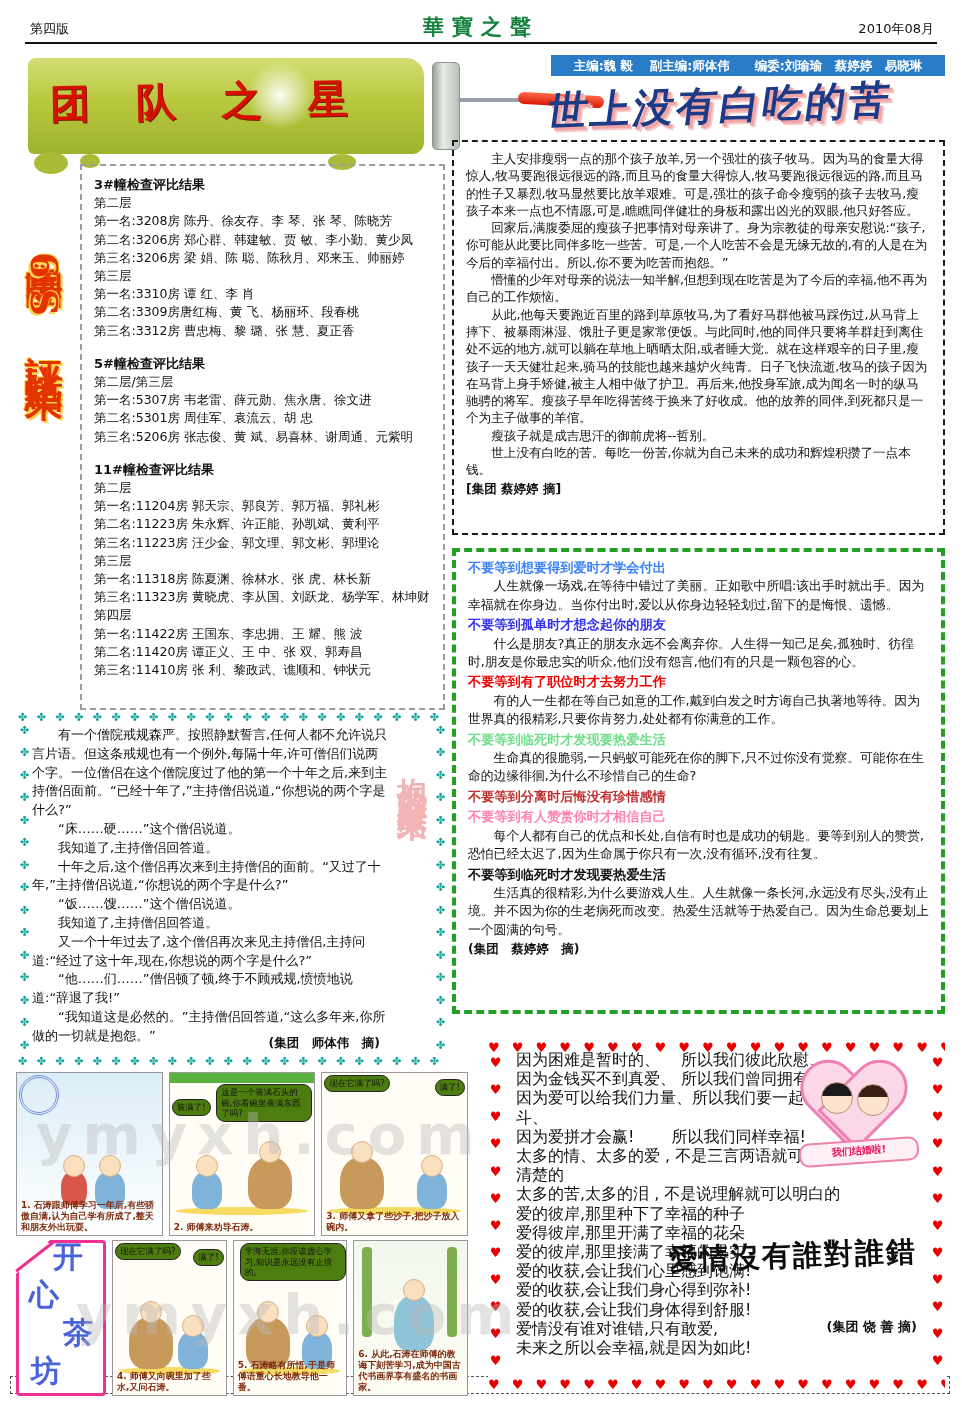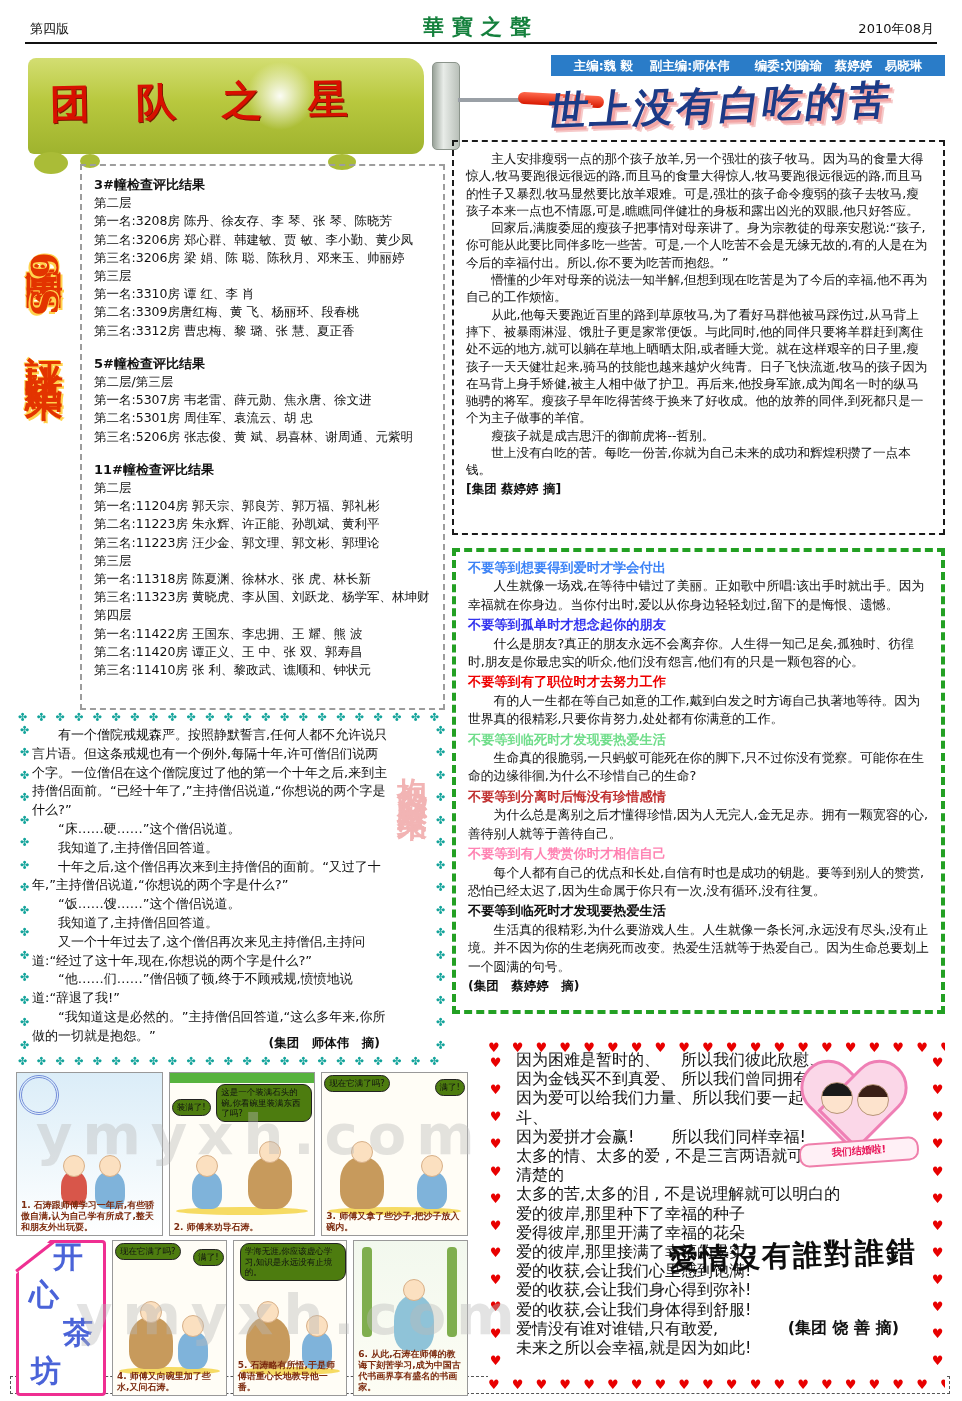--- a/index.html
+++ b/index.html
@@ -125,21 +125,21 @@
   .wed::after{left:6px;transform:rotate(45deg);transform-origin:100% 100%;}
   .face{position:absolute;width:30px;height:30px;border-radius:50%;z-index:2;
         background:linear-gradient(180deg,#1a1a1a 42%,#fde3cd 42%);border:1px solid #b89578;}
   .face-groom{left:26px;top:26px;}
   .face-bride{left:62px;top:28px;background:linear-gradient(180deg,#3a1f16 40%,#fde3cd 40%);}
   .ribbon{position:absolute;left:4px;top:84px;width:116px;height:20px;background:#fff0f6;
           border:2px solid #ef7fab;border-radius:10px;color:#e8175a;font-size:10px;font-weight:bold;
           text-align:center;line-height:18px;transform:rotate(-4deg);z-index:3;}
   .callig{position:absolute;right:16px;top:196px;width:260px;font-size:29px;font-weight:bold;
           color:#0d0d0d;font-family:"DejaVu Serif",serif;transform:rotate(-2deg);letter-spacing:2px;}
-  .heartattr{position:absolute;right:46px;top:278px;font-weight:bold;font-size:16px;}
+  .heartattr{position:absolute;right:28px;top:278px;font-weight:bold;font-size:13px;}
 </style>
 </head>
 <body>
 
 <div id="page">
 
   <div class="abs edition">第四版</div>
   <div class="abs masthead">華寶之聲</div>
   <div class="abs pagedate">2010年08月</div>
   <div class="abs headrule"></div>
@@ -237,21 +237,20 @@
           <div class="dw-body">有的人一生都在等自己如意的工作,戴到白发之时方诲自己执著地等待。因为世界真的很精彩,只要你肯努力,处处都有你满意的工作。</div>
         </div>
 
         <div class="dw-item">
           <div class="dw-head" style="color: rgb(111, 221, 138);">不要等到临死时才发现要热爱生活</div>
           <div class="dw-body">生命真的很脆弱,一只蚂蚁可能死在你的脚下,只不过你没有觉察。可能你在生命的边缘徘徊,为什么不珍惜自己的生命?</div>
         </div>
 
         <div class="dw-item">
           <div class="dw-head" style="color: rgb(192, 48, 48);">不要等到分离时后悔没有珍惜感情</div>
-          <div class="dw-body">为什么总是离别之后才懂得珍惜,因为人无完人,金无足赤。拥有一颗宽容的心,善待别人就等于善待自己。</div>
         </div>
 
         <div class="dw-item">
           <div class="dw-head" style="color: rgb(255, 130, 178);">不要等到有人赞赏你时才相信自己</div>
           <div class="dw-body">每个人都有自己的优点和长处,自信有时也是成功的钥匙。要等到别人的赞赏,恐怕已经太迟了,因为生命属于你只有一次,没有循环,没有往复。</div>
         </div>
 
         <div class="dw-item">
           <div class="dw-head" style="color: rgb(17, 17, 17);">不要等到临死时才发现要热爱生活</div>
           <div class="dw-body">生活真的很精彩,为什么要游戏人生。人生就像一条长河,永远没有尽头,没有止境。并不因为你的生老病死而改变。热爱生活就等于热爱自己。因为生命总要划上一个圆满的句号。</div>

